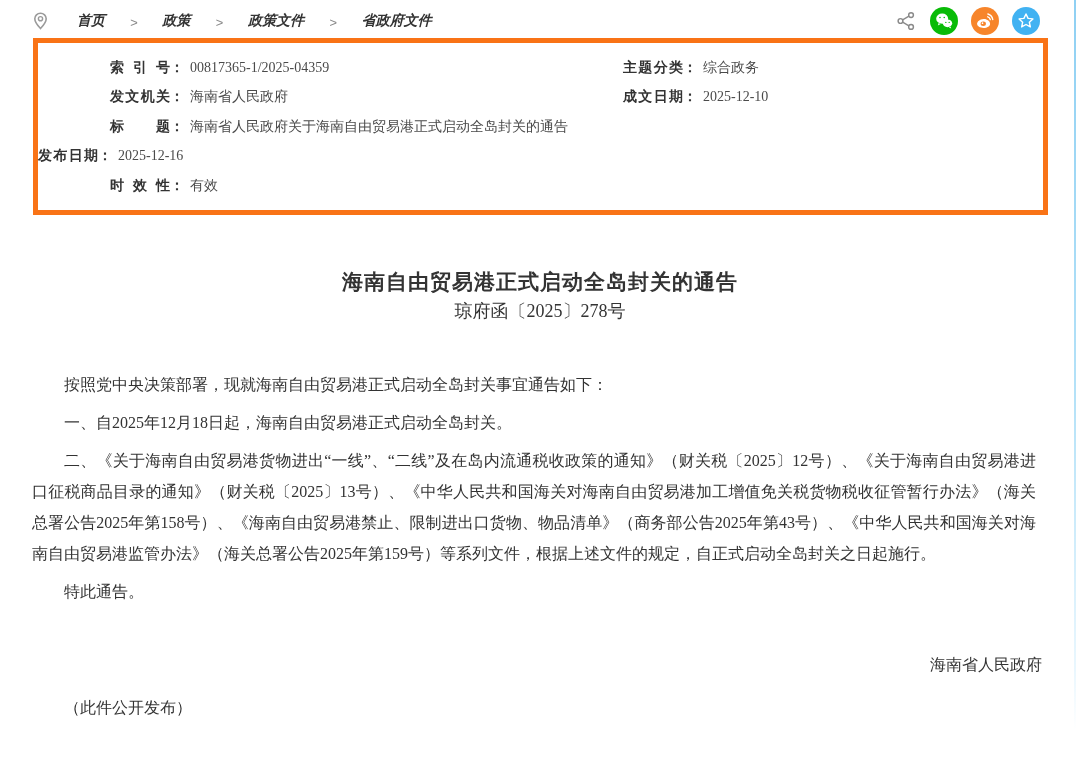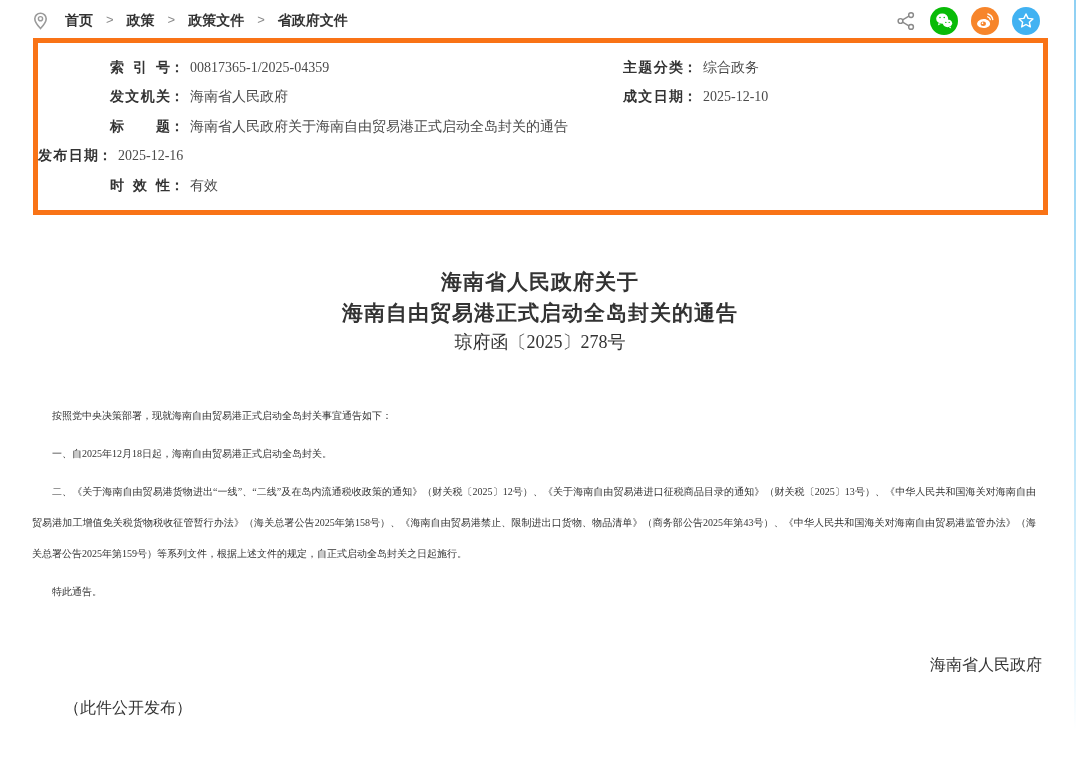--- a/index.html
+++ b/index.html
@@ -7,21 +7,21 @@
     font-family:"Liberation Sans","DejaVu Sans",sans-serif; color:#333; }
   .page { position:relative; width:1080px; height:771px; background:#fff; }
 
   
   .edge-line { position:absolute; top:0; right:4px; width:2px; height:730px;
     background:linear-gradient(180deg,#8fd0f3 0%,#b5e2f8 55%,#eaf7fe 92%,#ffffff 100%); }
 
   
   .topbar { display:flex; justify-content:space-between; align-items:center;
     padding:10px 40px 0 33px; height:32px; }
-  .breadcrumb { display:flex; align-items:flex-start; gap:13px; font-size:14px; font-weight:bold; }
+  .breadcrumb { display:flex; align-items:flex-end; gap:25px; font-size:14px; font-weight:bold;font-style:italic; }
   .breadcrumb .pin { display:inline-flex; margin-right:4px; }
   .breadcrumb a { color:#333; text-decoration:none; cursor:pointer; }
   .breadcrumb .sep { color:#8a8a8a; font-weight:normal; font-size:13px; }
   .share-tools { display:flex; align-items:center; gap:13px; }
   .share-tools .tool { display:inline-flex; align-items:center; justify-content:center; cursor:pointer; }
   .circle { width:28px; height:28px; border-radius:50%; display:inline-flex;
     align-items:center; justify-content:center; }
   .circle.wechat { background:#09bb07; }
   .circle.weibo  { background:#f7852b; }
   .circle.fav    { background:#41b2f2; }
@@ -37,21 +37,21 @@
   .meta-cell .colon { font-weight:bold; color:#333; margin-right:6px; }
   .meta-cell .val { color:#4a4a4a; font-family:"Liberation Serif","DejaVu Serif",serif; }
   .meta-cell.wide { white-space:normal; }
 
   
   .article { margin:0 32px 0 32px; font-family:"Liberation Serif","DejaVu Serif",serif; }
   .doc-title { margin-top:52px; text-align:center; font-size:21px; font-weight:bold;
     color:#333; line-height:31px; letter-spacing:1px; }
   .doc-number { text-align:center; font-size:18px; color:#333; margin-top:1px; }
   .body-text { margin-top:46px; }
-  .body-text p { font-size:10px; line-height:31px; color:#333; text-indent:2em;
+  .body-text p { font-size:16px; line-height:31px; color:#333; text-indent:2em;
     margin:0 12px 7px 0; text-align:justify; }
   .sign-block { margin-top:40px; text-align:right; padding-right:6px;
     font-size:16px; color:#333; line-height:35px; }
   .open-note { margin-top:16px; font-size:16px; color:#333; text-indent:2em; }
 </style>
 </head>
 <body>
 
 <div class="page">
 
@@ -141,21 +141,20 @@
     <div class="meta-row">
       <div class="meta-cell">
         <span class="lbl">时效性</span><span class="colon">：</span><span class="val">有效</span>
       </div>
       <div class="meta-cell right-col"></div>
     </div>
   </div>
 
   <div class="article">
     <div class="doc-title">
-      <div>海南省人民政府关于</div>
       <div>海南自由贸易港正式启动全岛封关的通告</div>
     </div>
     <div class="doc-number">琼府函〔2025〕278号</div>
 
     <div class="body-text">
       <p>按照党中央决策部署，现就海南自由贸易港正式启动全岛封关事宜通告如下：</p>
       <p>一、自2025年12月18日起，海南自由贸易港正式启动全岛封关。</p>
       <p>二、《关于海南自由贸易港货物进出“一线”、“二线”及在岛内流通税收政策的通知》（财关税〔2025〕12号）、《关于海南自由贸易港进口征税商品目录的通知》（财关税〔2025〕13号）、《中华人民共和国海关对海南自由贸易港加工增值免关税货物税收征管暂行办法》（海关总署公告2025年第158号）、《海南自由贸易港禁止、限制进出口货物、物品清单》（商务部公告2025年第43号）、《中华人民共和国海关对海南自由贸易港监管办法》（海关总署公告2025年第159号）等系列文件，根据上述文件的规定，自正式启动全岛封关之日起施行。</p>
       <p>特此通告。</p>
     </div>

